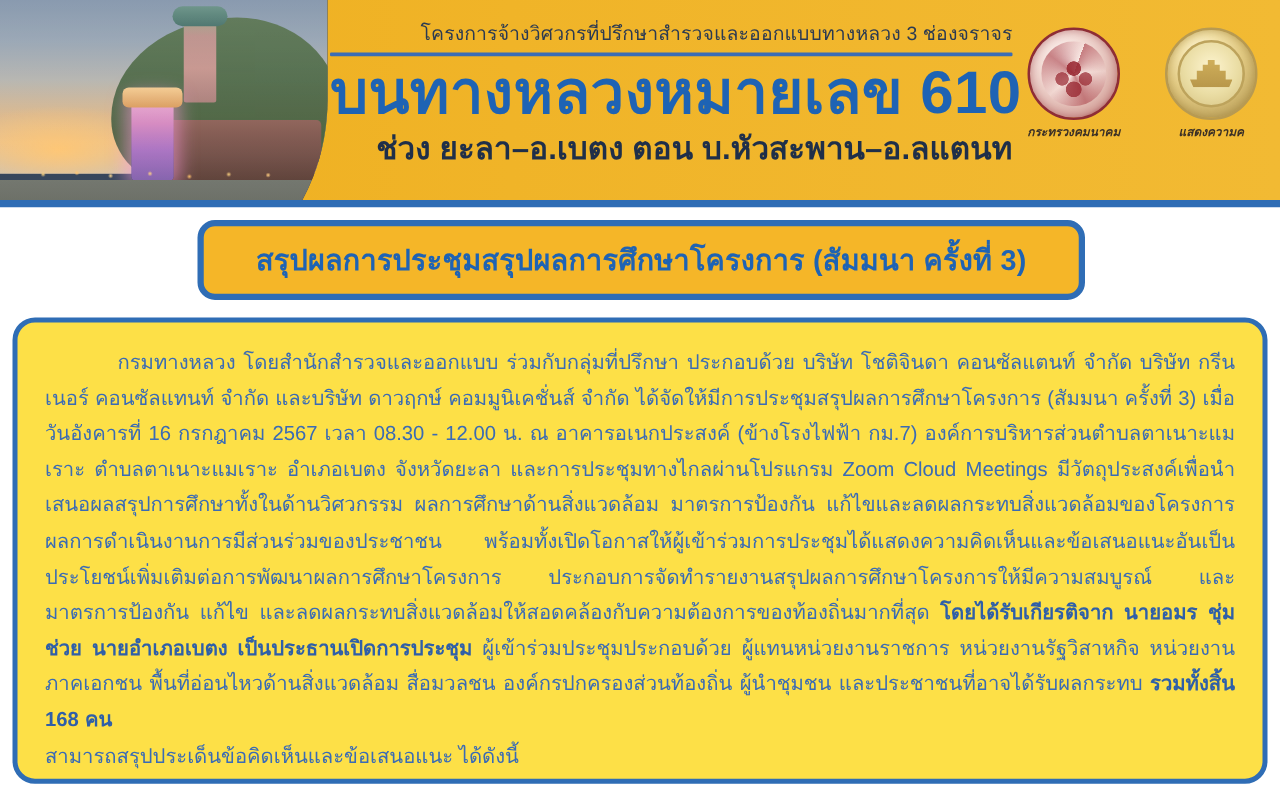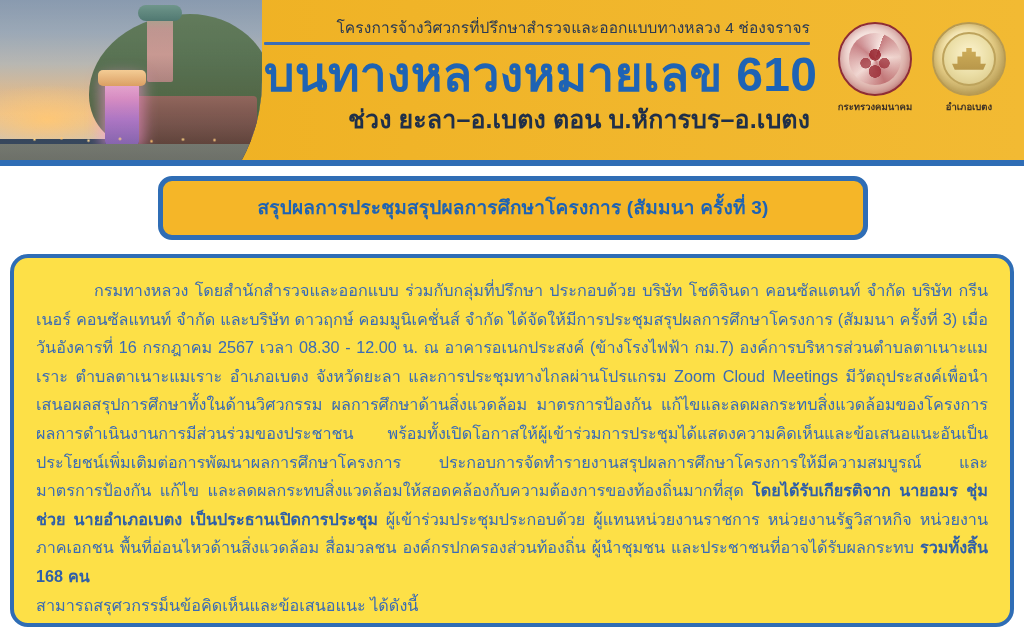--- a/index.html
+++ b/index.html
@@ -101,21 +101,21 @@
   .h-line2{
     color:#1e63b4;font-size:48px;line-height:54px;font-weight:bold;letter-spacing:.3px;
     white-space:nowrap;
   }
   .h-line3{
     color:#1f2f49;font-size:25px;line-height:32px;font-weight:bold;letter-spacing:.1px;
     white-space:nowrap;margin-top:1px;
   }
 
   
-  .logos{position:absolute;right:14px;top:22px;display:flex;gap:12px;}
+  .logos{position:absolute;right:14px;top:22px;display:flex;gap:28px;font-style:italic;}
   .logo-wrap{width:82px;text-align:center;}
   .seal{width:74px;height:74px;border-radius:50%;margin:0 auto;position:relative;}
   .seal-moT{
     background:radial-gradient(circle at 38% 32%,#fdf6f3 0%,#f3dcd6 30%,#e8c7c0 52%,#d9aaa2 74%,#8e2d35 100%);
     border:2px solid #8e2d35;
     box-shadow:inset 0 0 8px rgba(140,40,50,.45);
   }
   .seal-moT::after{
     content:"";position:absolute;inset:9px;border-radius:50%;
     background:
@@ -154,21 +154,21 @@
     position:absolute;left:0;top:166px;width:1024px;height:88px;background:#ffffff;
   }
   .banner{
     position:absolute;left:158px;top:10px;width:710px;height:64px;
     background:#f5b628;
     border:5px solid #2f6db5;
     border-radius:14px;
     display:flex;align-items:center;justify-content:center;
   }
   .banner-text{
-    color:#1e63b4;font-size:19px;font-weight:bold;line-height:30px;white-space:nowrap;
+    color:#1e63b4;font-size:23px;font-weight:bold;line-height:30px;white-space:nowrap;
     letter-spacing:.2px;
   }
 
   
   .body-panel{
     position:absolute;left:10px;top:254px;width:1004px;height:373px;
     background:#fde047;
     border:4px solid #2f6db5;
     border-radius:18px;
     padding:18px 22px 14px 22px;
@@ -202,44 +202,44 @@
       <div class="photo-tower-big"></div>
       <div class="photo-building"></div>
       <div class="photo-clock"></div>
       <div class="photo-lights"></div>
       <div class="photo-ground"></div>
 
       <div class="photo-haze"></div>
     </div>
 
     <div class="header-titles">
-      <div class="h-line1">โครงการจ้างวิศวกรที่ปรึกษาสำรวจและออกแบบทางหลวง 4 ช่องจราจร</div>
+      <div class="h-line1">โครงการจ้างวิศวกรที่ปรึกษาสำรวจและออกแบบทางหลวง 3 ช่องจราจร</div>
       <div class="h-rule"></div>
       <div class="h-line2">บนทางหลวงหมายเลข 610</div>
-      <div class="h-line3">ช่วง ยะลา–อ.เบตง ตอน บ.หัการบร–อ.เบตง</div>
+      <div class="h-line3">ช่วง ยะลา–อ.เบตง ตอน บ.หัวสะพาน–อ.ลแตนท</div>
     </div>
 
     <div class="logos">
       <div class="logo-wrap">
         <div class="seal seal-moT"></div>
         <div class="logo-cap">กระทรวงคมนาคม</div>
       </div>
       <div class="logo-wrap">
         <div class="seal seal-doh"></div>
-        <div class="logo-cap">อำเภอเบตง</div>
+        <div class="logo-cap">แสดงความค</div>
       </div>
     </div>
   </div>
 
   <div class="stripe"></div>
 
   <div class="banner-zone">
     <div class="banner">
       <span class="banner-text">สรุปผลการประชุมสรุปผลการศึกษาโครงการ (สัมมนา ครั้งที่ 3)</span>
     </div>
   </div>
 
   <div class="body-panel">
     <p class="body-text" id="para"><span>กรมทางหลวง  โดยสำนักสำรวจและออกแบบ ร่วมกับกลุ่มที่ปรึกษา ประกอบด้วย บริษัท โชติจินดา คอนซัลแตนท์ จำกัด บริษัท กรีนเนอร์ คอนซัลแทนท์ จำกัด และบริษัท ดาวฤกษ์ คอมมูนิเคชั่นส์ จำกัด ได้จัดให้มีการประชุมสรุปผลการศึกษาโครงการ (สัมมนา ครั้งที่ 3) เมื่อวันอังคารที่ 16 กรกฎาคม 2567 เวลา 08.30 - 12.00 น. ณ อาคารอเนกประสงค์ (ข้างโรงไฟฟ้า กม.7) องค์การบริหารส่วนตำบลตาเนาะแมเราะ ตำบลตาเนาะแมเราะ อำเภอเบตง จังหวัดยะลา และการประชุมทางไกลผ่านโปรแกรม Zoom Cloud Meetings มีวัตถุประสงค์เพื่อนำเสนอผลสรุปการศึกษาทั้งในด้านวิศวกรรม ผลการศึกษาด้านสิ่งแวดล้อม มาตรการป้องกัน แก้ไขและลดผลกระทบสิ่งแวดล้อมของโครงการ ผลการดำเนินงานการมีส่วนร่วมของประชาชน พร้อมทั้งเปิดโอกาสให้ผู้เข้าร่วมการประชุมได้แสดงความคิดเห็นและข้อเสนอแนะอันเป็นประโยชน์เพิ่มเติมต่อการพัฒนาผลการศึกษาโครงการ ประกอบการจัดทำรายงานสรุปผลการศึกษาโครงการให้มีความสมบูรณ์ และมาตรการป้องกัน แก้ไข และลดผลกระทบสิ่งแวดล้อมให้สอดคล้องกับความต้องการของท้องถิ่นมากที่สุด </span><b>โดยได้รับเกียรติจาก นายอมร ชุ่มช่วย นายอำเภอเบตง เป็นประธานเปิดการประชุม </b><span>ผู้เข้าร่วมประชุมประกอบด้วย ผู้แทนหน่วยงานราชการ หน่วยงานรัฐวิสาหกิจ หน่วยงานภาคเอกชน พื้นที่อ่อนไหวด้านสิ่งแวดล้อม สื่อมวลชน องค์กรปกครองส่วนท้องถิ่น ผู้นำชุมชน และประชาชนที่อาจได้รับผลกระทบ </span><b>รวมทั้งสิ้น 168 คน</b></p>
-    <div class="body-last">สามารถสรุศวกรรม็นข้อคิดเห็นและข้อเสนอแนะ ได้ดังนี้</div>
+    <div class="body-last">สามารถสรุปประเด็นข้อคิดเห็นและข้อเสนอแนะ ได้ดังนี้</div>
   </div>
 
 </div>
 
 </body></html>

